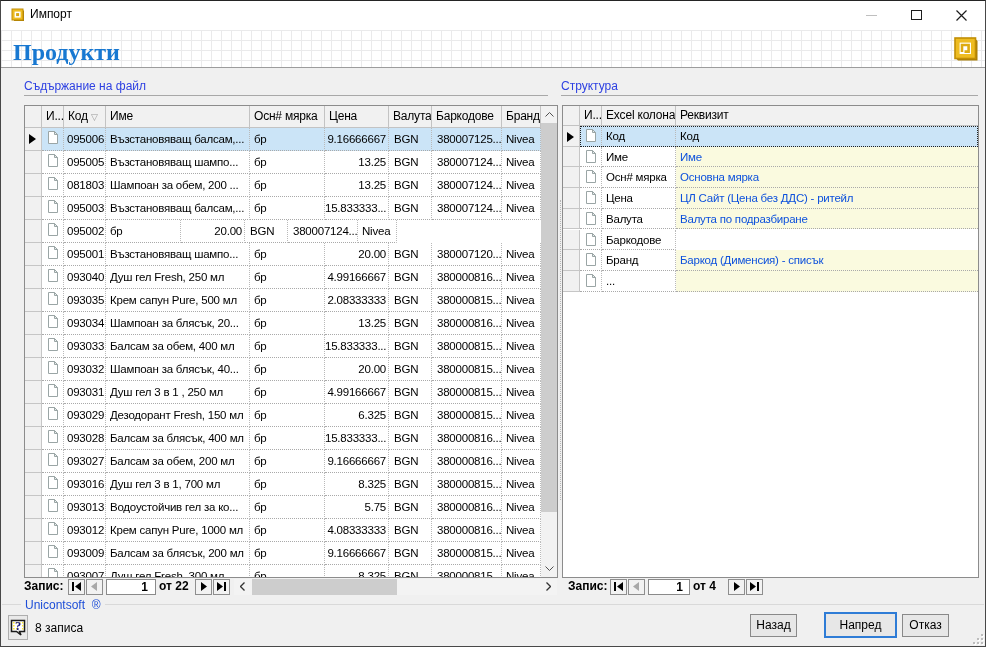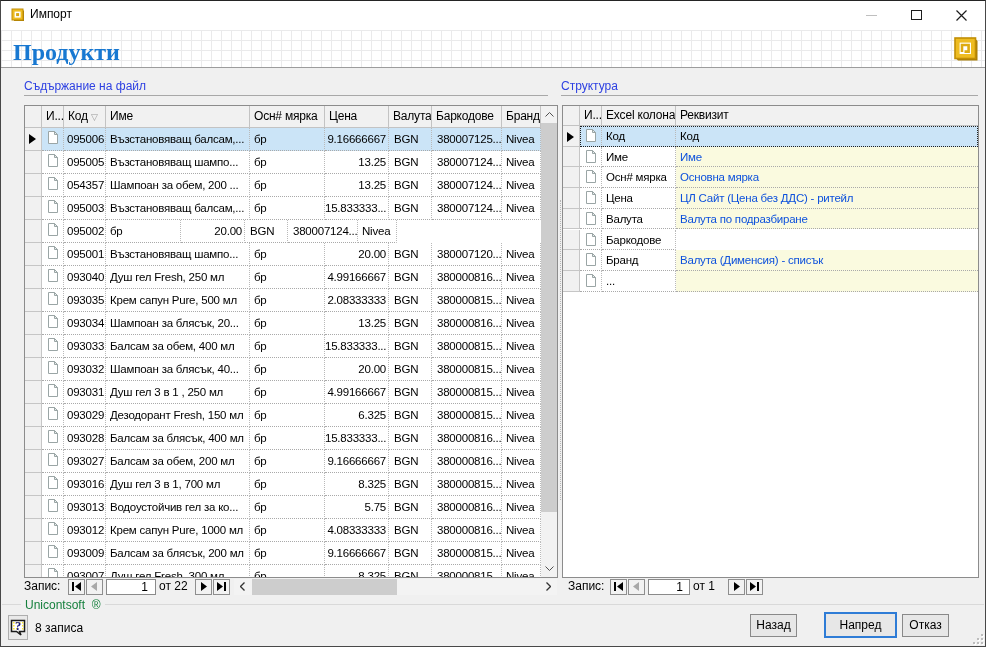--- a/index.html
+++ b/index.html
@@ -47,27 +47,27 @@
 .sel .cs { background:#f1f1f1; }
 .rsel .c { background:#cbe4f7; color:#000; }
 .rsel .cs { background:#f1f1f1; }
 .mark { position:absolute; left:4px; top:6px; width:0; height:0; border-left:7px solid #000; border-top:5.5px solid transparent; border-bottom:5.5px solid transparent; }
 .focusrect { position:absolute; left:17px; top:20px; right:0; height:20.7px; border:1px dotted #222; pointer-events:none; }
 
 .vsb { position:absolute; right:0; top:0; bottom:0; width:16px; background:#f2f2f2; }
 .vsb .th { position:absolute; left:0; width:16px; top:17px; height:389px; background:#cdcdcd; }
 .sbtn { position:absolute; width:16px; height:17px; display:flex; align-items:center; justify-content:center; }
 
-.nav { position:absolute; top:578px; height:17px; font-size:12px; }
+.nav { position:absolute; top:578px; height:17px; font-size:12px;font-weight:bold; }
 .nav .lbl { position:absolute; top:0; line-height:17px; }
 .nb { position:absolute; top:0.5px; width:17px; height:16px; background:#f2f2f2; border:1px solid #8e8e8e; display:flex; align-items:center; justify-content:center; }
 .ntb { position:absolute; top:0.5px; height:16px; background:#fff; border:1px solid #8a8a8a; text-align:right; line-height:15px; }
 
 .grp { position:absolute; left:2px; right:2px; top:604px; height:1px; background:#d9d9d9; }
-.grpt { position:absolute; left:21px; top:598px; color:#15803d; background:#f0f0f0; padding:0 4px; font-size:12px; }
+.grpt { position:absolute; left:21px; top:598px; color:#1d4ed8; background:#f0f0f0; padding:0 4px; font-size:12px; }
 .btn { position:absolute; top:614px; width:47px; height:23px; background:#e7e7e7; border:1px solid #898989; text-align:center; line-height:21px; font-size:12px; }
 #btnNext { top:612px; height:26px; width:73px; border:2px solid #2e7cd6; line-height:22px; }
 .helpbtn { position:absolute; left:8px; top:615px; width:20px; height:25px; background:#e9e9e9; border:1px solid #aeaeae; display:flex; align-items:center; justify-content:center; }
 .grip { position:absolute; right:3px; bottom:3px; width:10px; height:10px; }
 .grip div { position:absolute; width:2px; height:2px; background:#bdbdbd; box-shadow:1px 1px 0 #fff; }
 
 .wmin { position:absolute; left:866px; top:15px; width:11px; height:1px; background:#bfbfbf; }
 .wmax { position:absolute; left:911px; top:10px; width:11px; height:10px; border:1.4px solid #1c1c1c; }
 .splitter { position:absolute; left:559.5px; top:200px; width:1px; height:300px; border-left:1px dotted #b5b5b5; }
 </style></head><body>
@@ -145,21 +145,21 @@
       <div class="c cd">Nivea</div>
     </div>
 <div class="lr" style="top:68px">
       <div class="c cs"></div>
       <div class="c ci">
         <svg class="fic" width="10" height="13" viewBox="0 0 10 13">
           <path d="M0.5 0.5 L6.5 0.5 L9.5 3.5 L9.5 12.5 L0.5 12.5 Z" fill="#fff" stroke="#9aa5a5"></path>
           <path d="M6.5 0.5 L6.5 3.5 L9.5 3.5 Z" fill="#e8eeee" stroke="#9aa5a5"></path>
         </svg>
       </div>
-      <div class="c ck">054357</div>
+      <div class="c ck">081803</div>
       <div class="c cn">Шампоан за обем, 200 ...</div>
       <div class="c co">бр</div>
       <div class="c cp">13.25</div>
       <div class="c cv">BGN</div>
       <div class="c cb">380007124...</div>
       <div class="c cd">Nivea</div>
     </div>
 <div class="lr" style="top:91px">
       <div class="c cs"></div>
       <div class="c ci">
@@ -522,21 +522,21 @@
     </div>
 <div class="rr" style="top:144.2px">
       <div class="c cs"></div>
       <div class="c ci">
         <svg class="fic" width="10" height="13" viewBox="0 0 10 13">
           <path d="M0.5 0.5 L6.5 0.5 L9.5 3.5 L9.5 12.5 L0.5 12.5 Z" fill="#fff" stroke="#9aa5a5"></path>
           <path d="M6.5 0.5 L6.5 3.5 L9.5 3.5 Z" fill="#e8eeee" stroke="#9aa5a5"></path>
         </svg>
       </div>
       <div class="c cx">Бранд</div>
-      <div class="c cq">Валута (Дименсия) - списък</div>
+      <div class="c cq">Баркод (Дименсия) - списък</div>
     </div>
 <div class="rr" style="top:164.9px">
       <div class="c cs"></div>
       <div class="c ci">
         <svg class="fic" width="10" height="13" viewBox="0 0 10 13">
           <path d="M0.5 0.5 L6.5 0.5 L9.5 3.5 L9.5 12.5 L0.5 12.5 Z" fill="#fff" stroke="#9aa5a5"></path>
           <path d="M6.5 0.5 L6.5 3.5 L9.5 3.5 Z" fill="#e8eeee" stroke="#9aa5a5"></path>
         </svg>
       </div>
       <div class="c cx">...</div>
@@ -593,21 +593,21 @@
         <rect x="1" y="0" width="2" height="9" fill="#000"></rect>
         <path d="M10 0 L4 4.5 L10 9 Z" fill="#000"></path>
       </svg>
     </div>
  <div class="nb" style="left:67.5px">
       <svg width="8" height="9" viewBox="0 0 8 9">
         <path d="M7 0 L1 4.5 L7 9 Z" fill="#a9a9a9"></path>
       </svg>
     </div>
  <div class="ntb" style="left:88px;width:42px;padding-right:6px">1</div>
- <div class="lbl" style="left:133px">от 1</div>
+ <div class="lbl" style="left:133px">от 4</div>
  <div class="nb" style="left:168px">
       <svg width="8" height="9" viewBox="0 0 8 9">
         <path d="M1 0 L7 4.5 L1 9 Z" fill="#000"></path>
       </svg>
     </div>
  <div class="nb" style="left:185.5px">
       <svg width="11" height="9" viewBox="0 0 11 9">
         <path d="M1 0 L7 4.5 L1 9 Z" fill="#000"></path>
         <rect x="8" y="0" width="2" height="9" fill="#000"></rect>
       </svg>

